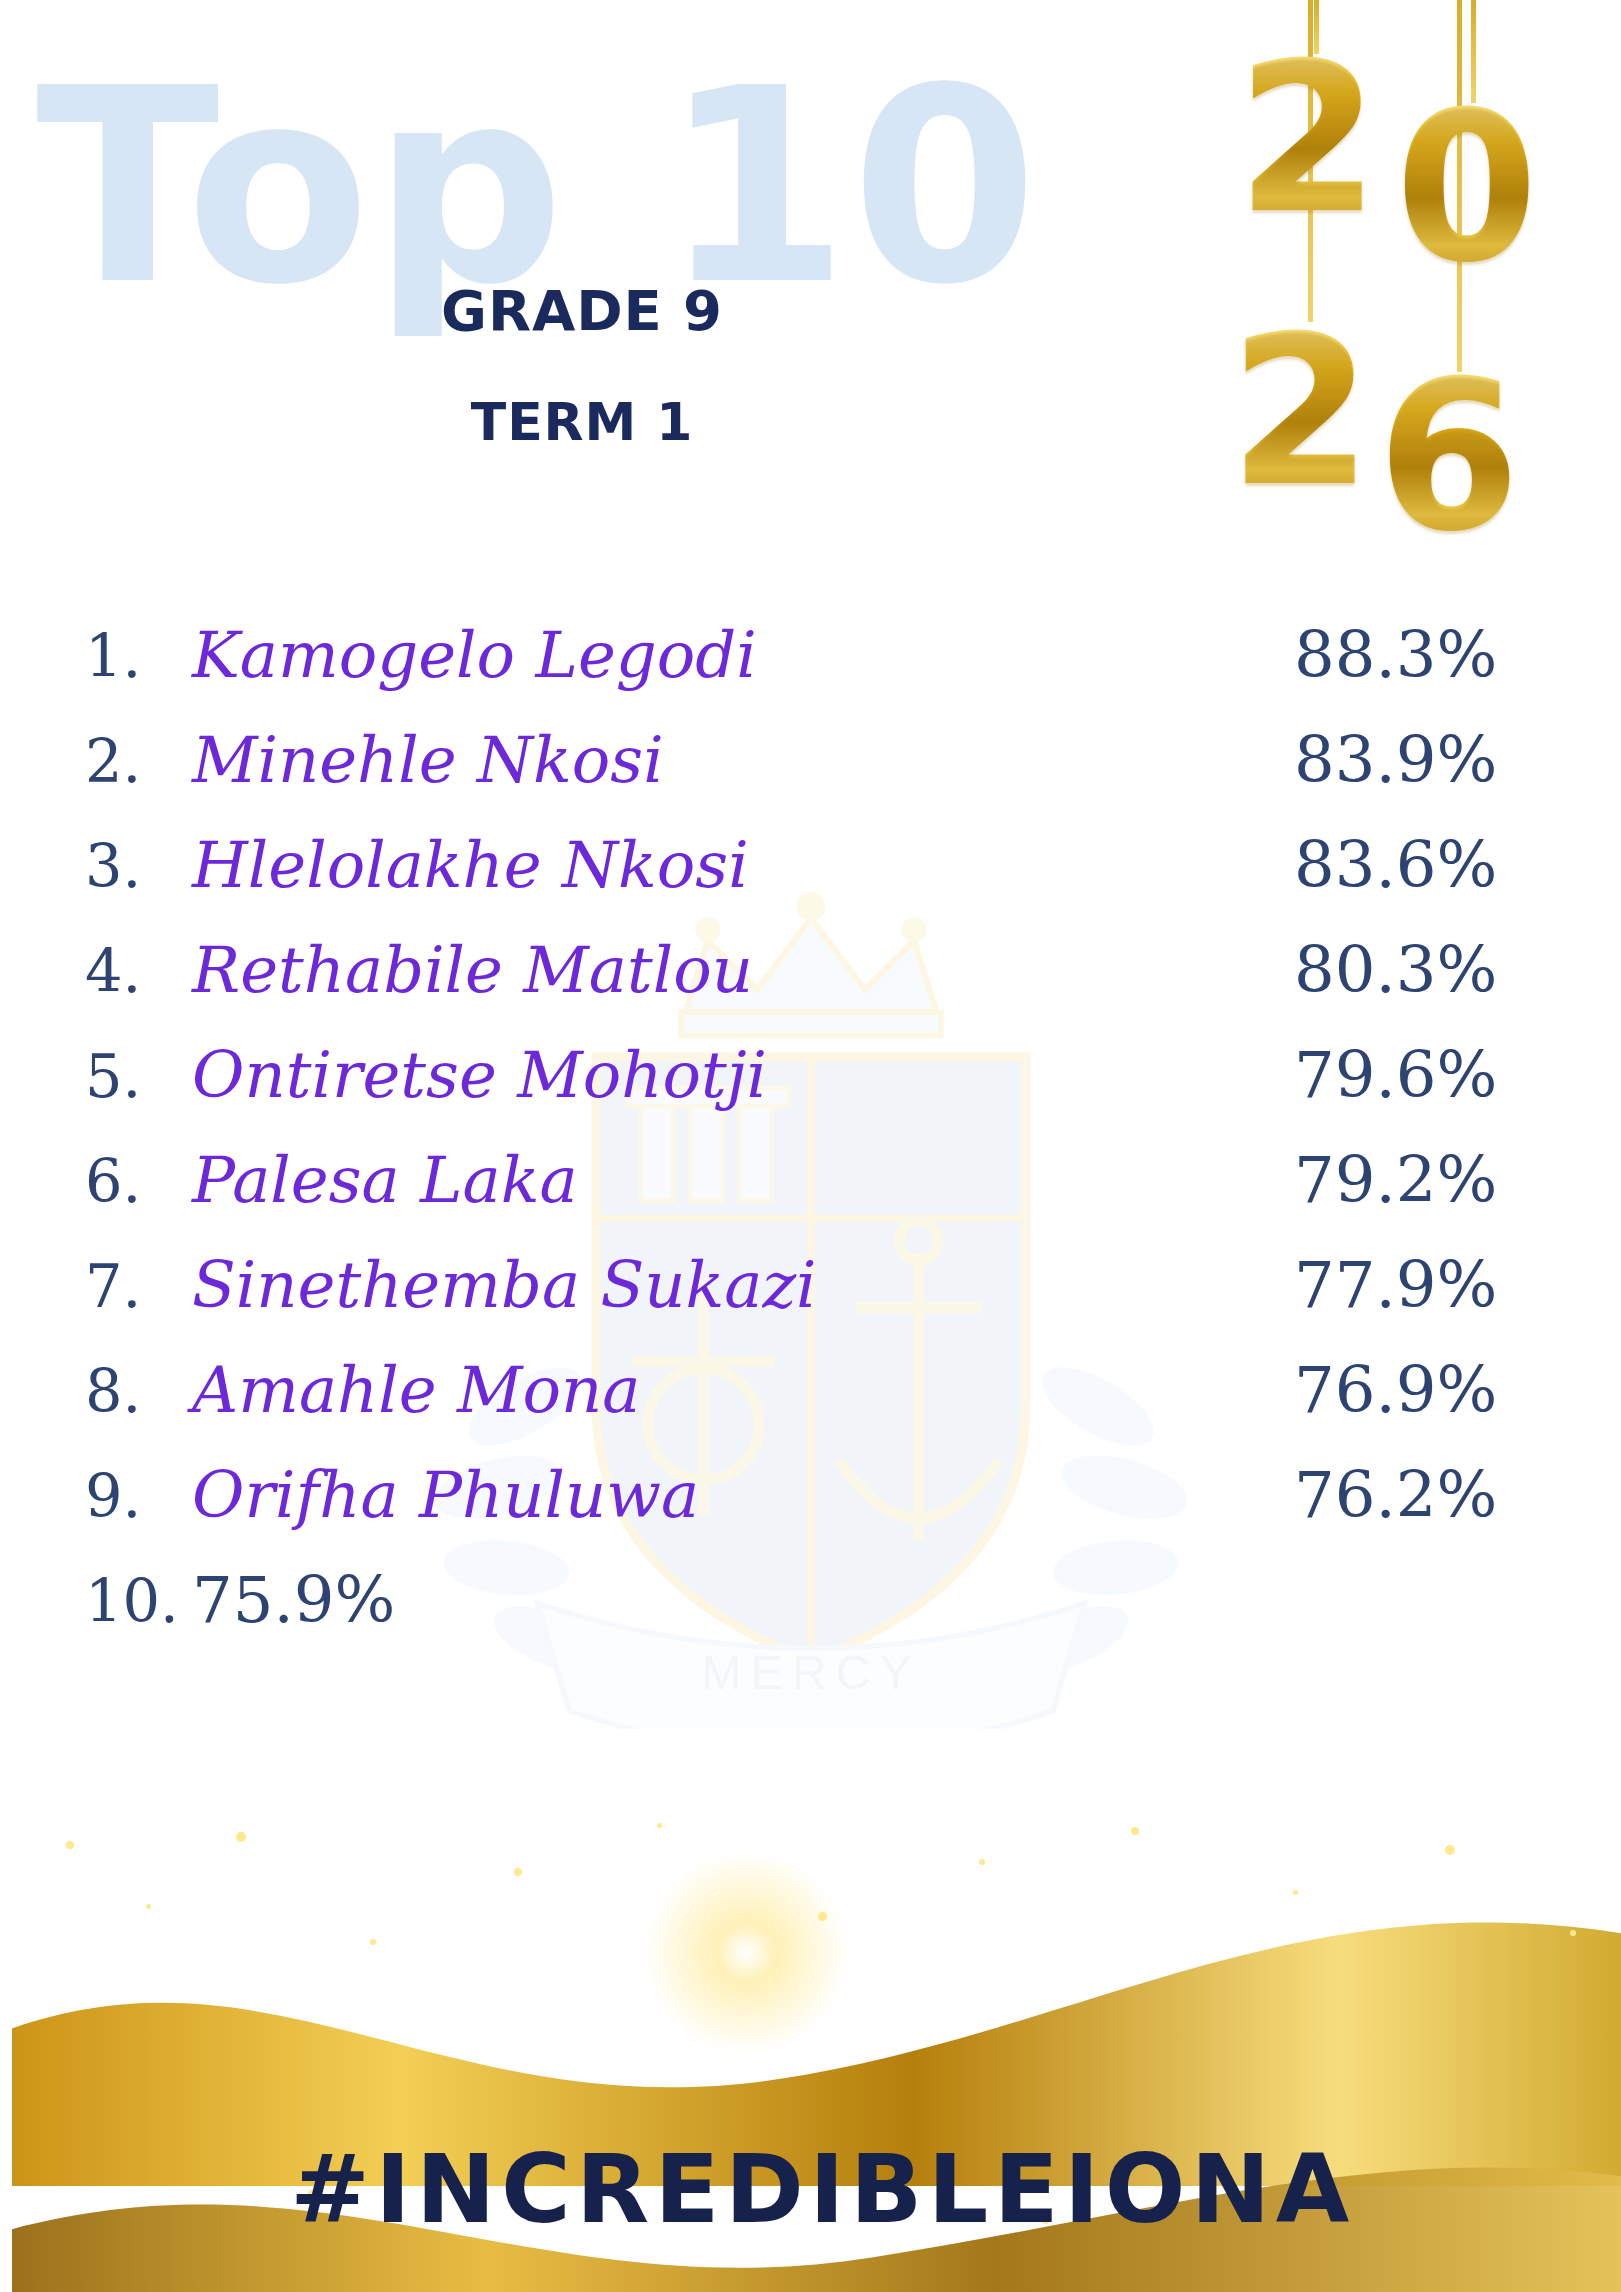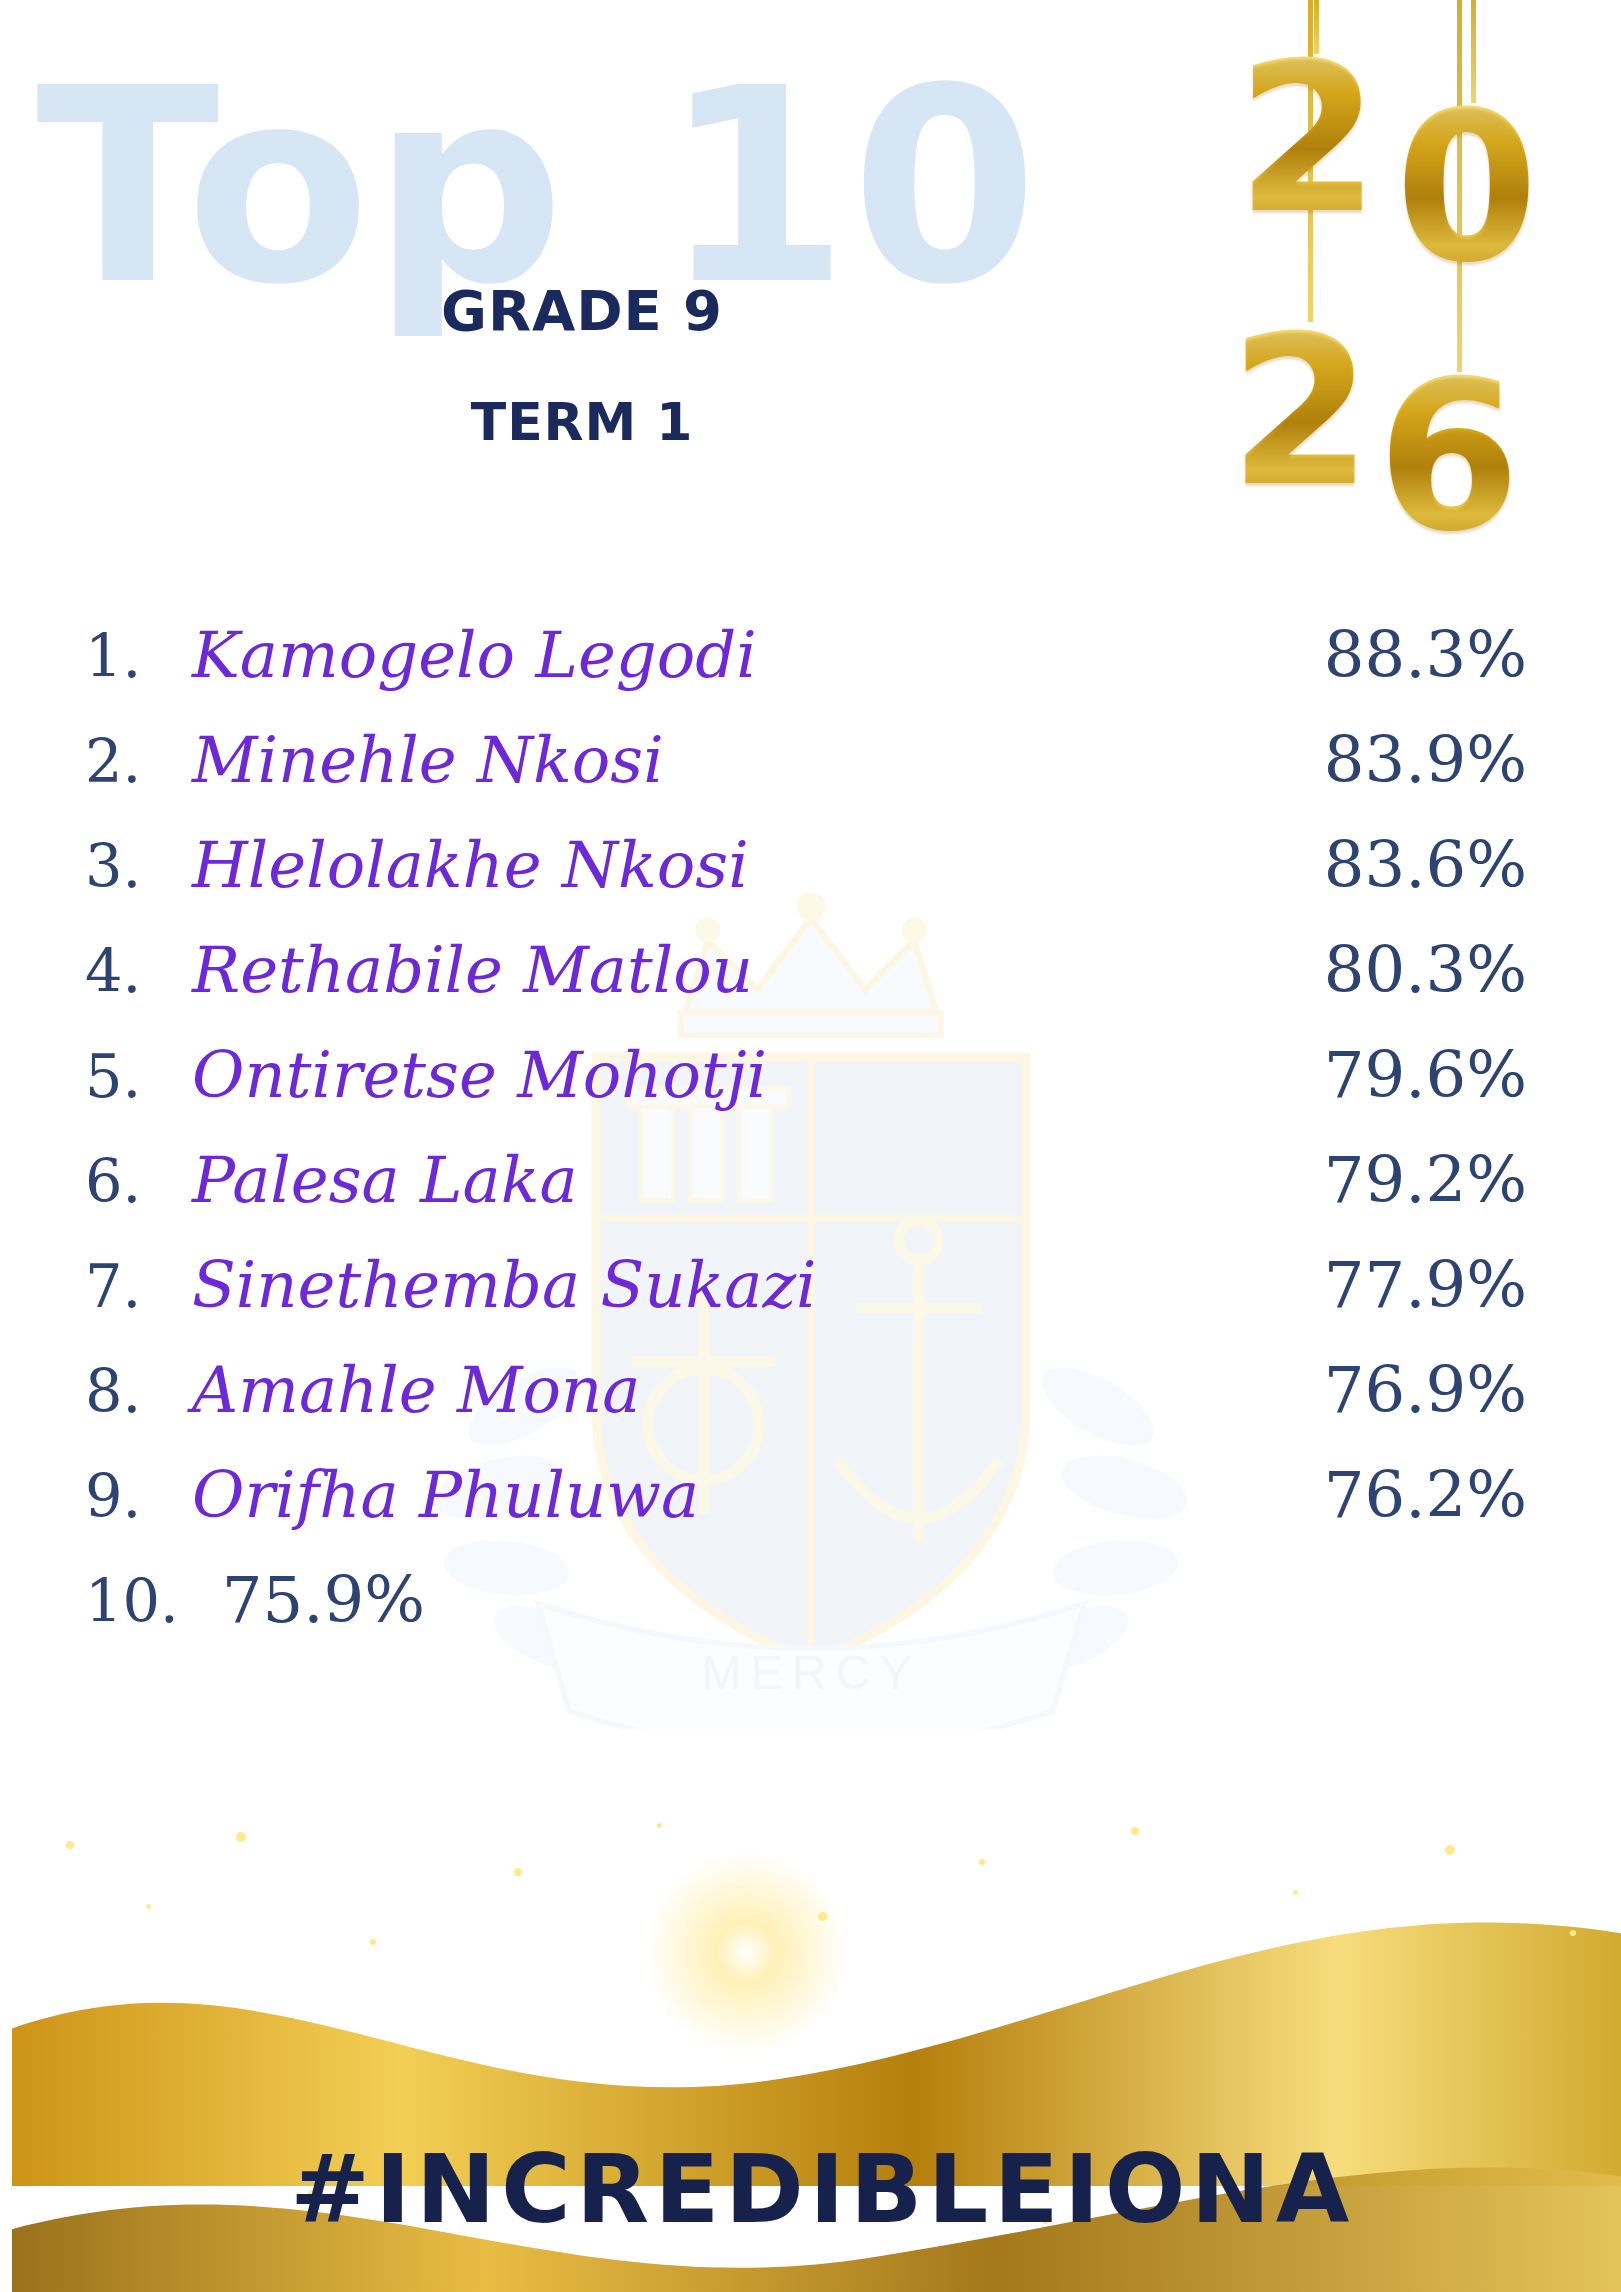--- a/index.html
+++ b/index.html
@@ -137,21 +137,21 @@
     font-size: 64px;
     color: #6d28d9;
     flex: 1 1 auto;
     white-space: nowrap;
   }
   .score {
     font-family: "DejaVu Serif", serif;
     font-size: 64px;
     color: #2d4372;
     flex: 0 0 233px;
-    text-align: right;
+    text-align: left;
     padding-right: 18px;
   }
 
   
   .gold-banner {
     position: absolute;
     left: 12px;
     bottom: 0;
     width: 1621px;
     height: 488px;

